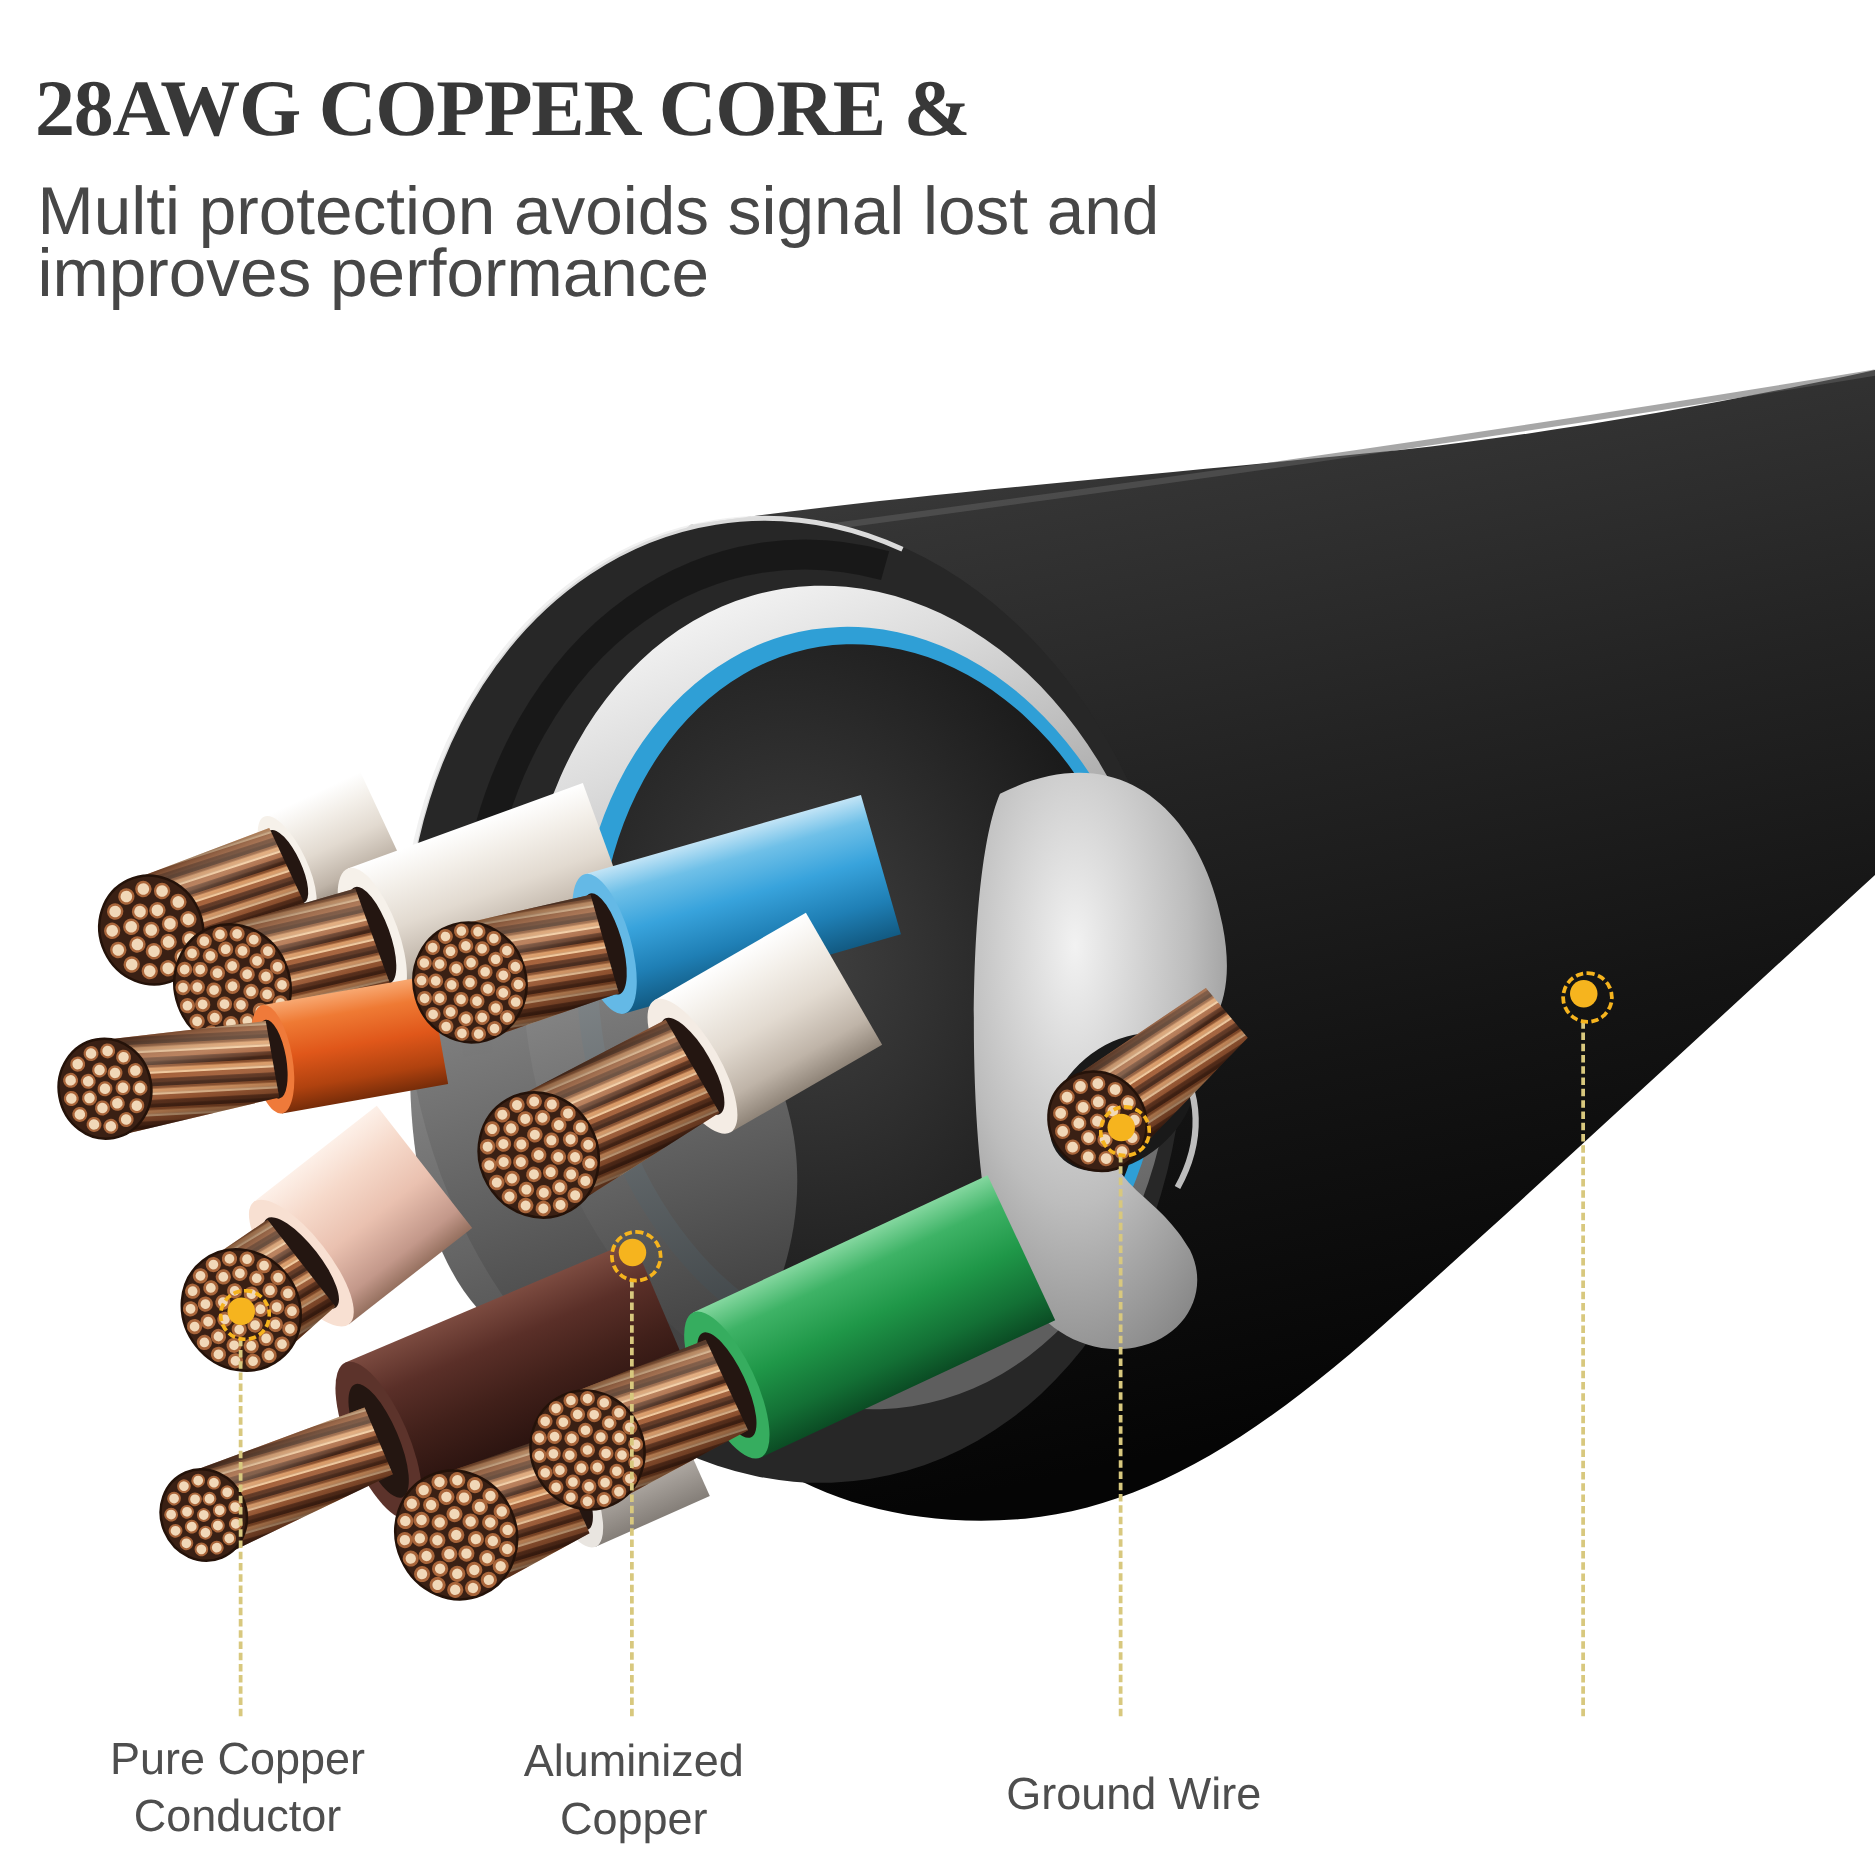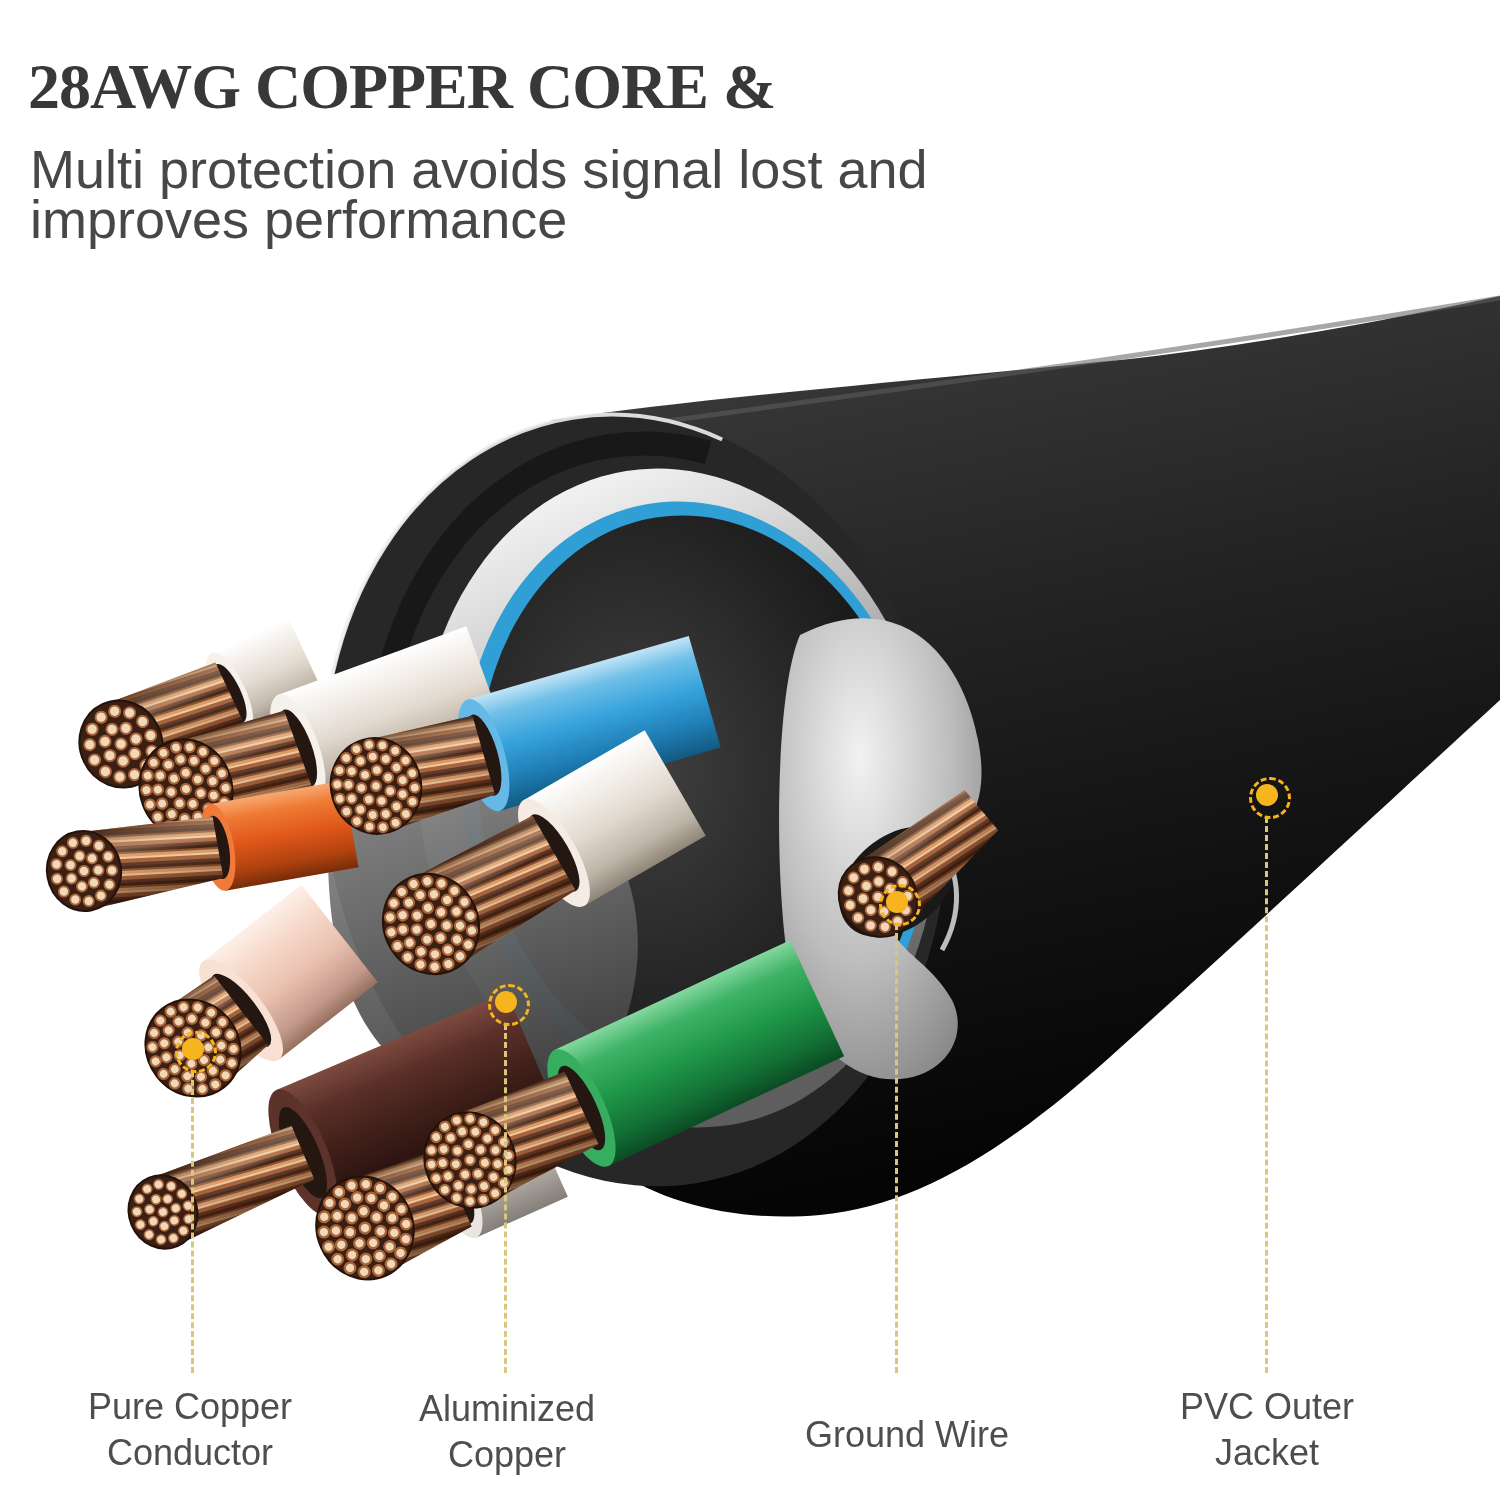--- a/index.html
+++ b/index.html
@@ -603,18 +603,14 @@
   <div class="dot" style="left:886px;top:891px;"></div>
   <div class="vline" style="left:895px;top:924px;height:449px;"></div>
   <div class="callout-label" style="left:907px;top:1384px;margin-top:28px;">
     <div>Ground Wire</div>
     <div></div>
   </div>
 
   <div class="dot-ring" style="left:1249px;top:777px;"></div>
   <div class="dot" style="left:1256px;top:784px;"></div>
   <div class="vline" style="left:1265px;top:817px;height:556px;"></div>
-  <div class="callout-label" style="left:1267px;top:1384px;">
-    <div>PVC Outer</div>
-    <div>Jacket</div>
-  </div>
 
 </div>
 
 </body></html>

